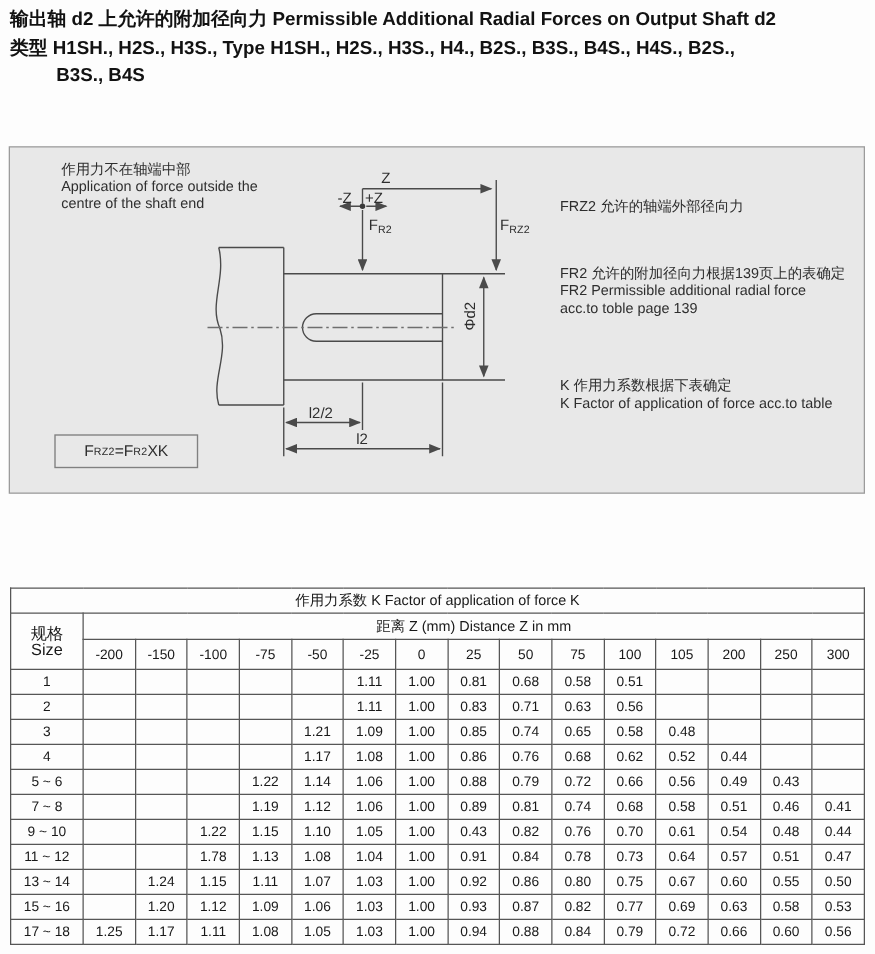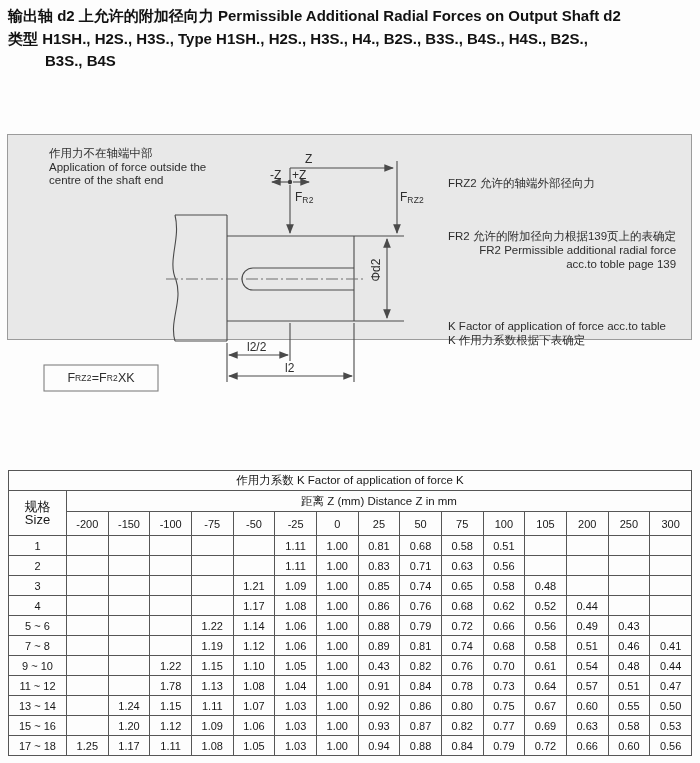--- a/index.html
+++ b/index.html
@@ -12,22 +12,22 @@
 
   
   .title{
     position:absolute;left:8px;top:5px;width:690px;
     font-size:15px;font-weight:bold;line-height:22.5px;color:#121212;
   }
   .title .line3{text-indent:37px;}
 
   
   .diagram{
-    position:absolute;left:7px;top:117px;width:685px;height:206px;
-    background:#e8e8e8;border:1px solid #9b9b9b;box-sizing:border-box;margin-top:17px;
+    position:absolute;left:7px;top:117px;width:685px;height:278px;
+    background:#e8e8e8;border:1px solid #9b9b9b;box-sizing:border-box;
   }
   .diagram svg{position:absolute;left:0;top:0;}
   .dlabel{position:absolute;font-size:12px;color:#2e2e2e;white-space:nowrap;}
   .dnote{position:absolute;font-size:11.5px;line-height:13.5px;color:#2e2e2e;white-space:nowrap;}
   .sub{font-size:8.5px;vertical-align:-2px;letter-spacing:0.2px;}
   .dia-label{
     position:absolute;left:346px;top:128px;width:44px;height:14px;
     text-align:center;transform:rotate(-90deg);font-size:12px;color:#2e2e2e;
   }
   .formula-box{
@@ -127,28 +127,28 @@
       <span>F</span>
         <span class="sub">RZ2</span>
         <span>=F</span>
         <span class="sub">R2</span>
         <span>XK</span>
     </div>
 
     <div class="dnote" style="left:440px;top:41px;line-height:14px;">
       <div>FRZ2 允许的轴端外部径向力</div>
     </div>
-    <div class="dnote" style="left:440px;top:94px;line-height:14px;text-align:right;">
+    <div class="dnote" style="left:440px;top:94px;line-height:14px;">
       <div>FR2 允许的附加径向力根据139页上的表确定</div>
       <div>FR2 Permissible additional radial force</div>
       <div>acc.to toble page 139</div>
     </div>
     <div class="dnote" style="left:440px;top:184px;line-height:14px;">
+      <div>K 作用力系数根据下表确定</div>
       <div>K Factor of application of force acc.to table</div>
-      <div>K 作用力系数根据下表确定</div>
     </div>
   </div>
 
   <div class="ktable-wrap">
     <table class="ktable">
       <colgroup>
           <col style="width: 58px;">
           <col>
           <col>
           <col>

